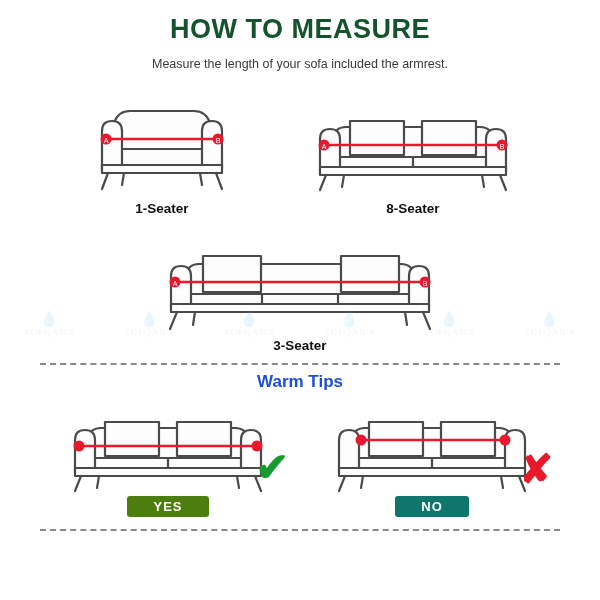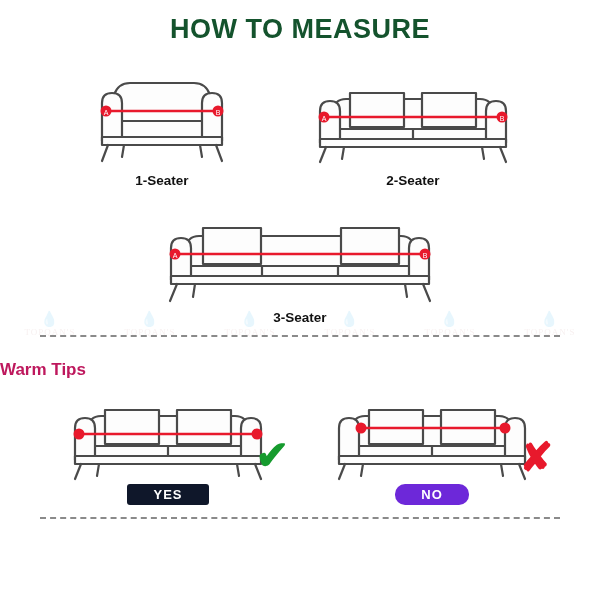--- a/index.html
+++ b/index.html
@@ -54,37 +54,38 @@
     font-size: 13.5px;
     font-weight: bold;
     color: #111;
     margin-top: 4px;
   }
   .divider {
     border-top: 2px dashed #8a8a8a;
     margin: 0 40px;
   }
   .warm-tips {
+    text-align: center;
     font-size: 17px;
     font-weight: bold;
-    color: #be185d;
-    margin: 23px 0 2px 0;
+    color: #1d4ed8;
+    margin: 7px 0 2px 0;
   }
   .badge {
     display: inline-block;
     color: #ffffff;
     font-weight: bold;
     font-size: 13px;
     letter-spacing: 1px;
     border-radius: 3px;
     padding: 3px 26px;
     margin-top: 2px;
   }
-  .badge.yes { background: #0f172a; }
-  .badge.no  { background: #6d28d9; border-radius: 10px; }
+  .badge.yes { background: #4d7c0f; }
+  .badge.no  { background: #0f766e; }
   .tip-block {
     display: flex;
     flex-direction: column;
     align-items: center;
     position: relative;
   }
   .mark {
     position: absolute;
     font-size: 40px;
     font-weight: bold;
@@ -124,20 +125,21 @@
   }
 </style>
 </head>
 <body>
 
 <div class="page">
 
   <div class="title">HOW TO MEASURE</div>
 
   <div class="subtitle">
+    <div>Measure the length of your sofa included the armrest.</div>
   </div>
 
   <div class="row" style="margin-top:14px; gap:46px;">
 
     <div class="sofa-block">
       <svg width="180" height="110" viewBox="0 0 180 110">
         <g fill="none" stroke="#4a4a4a" stroke-width="2.2" stroke-linejoin="round" stroke-linecap="round">
 
           <path d="M42 36 q4 -12 16 -12 h64 q12 0 16 12 l3 30 h-102 z" fill="#fdfdfd"></path>
 
@@ -189,21 +191,21 @@
           <path d="M184 88 l2 12"></path>
         </g>
         <g>
           <line x1="26" y1="58" x2="204" y2="58" stroke="#e8192c" stroke-width="2.4"></line>
           <circle cx="26" cy="58" r="5.5" fill="#e8192c"></circle>
           <circle cx="204" cy="58" r="5.5" fill="#e8192c"></circle>
           <text x="26" y="61.5" font-size="7" fill="#ffffff" text-anchor="middle" font-family="Liberation Sans, sans-serif">A</text>
           <text x="204" y="61.5" font-size="7" fill="#ffffff" text-anchor="middle" font-family="Liberation Sans, sans-serif">B</text>
         </g>
       </svg>
-      <div class="sofa-label">2-Seater</div>
+      <div class="sofa-label">8-Seater</div>
     </div>
 
   </div>
 
   <div class="row" style="margin-top:6px;">
     <div class="sofa-block">
       <svg width="310" height="112" viewBox="0 0 310 112">
         <g fill="none" stroke="#4a4a4a" stroke-width="2.2" stroke-linejoin="round" stroke-linecap="round">
           <path d="M40 56 q2 -14 14 -14 h202 q12 0 14 14 l2 22 h-234 z" fill="#fdfdfd"></path>
           <path d="M58 34 h58 v36 h-58 z" fill="#fdfdfd"></path>

